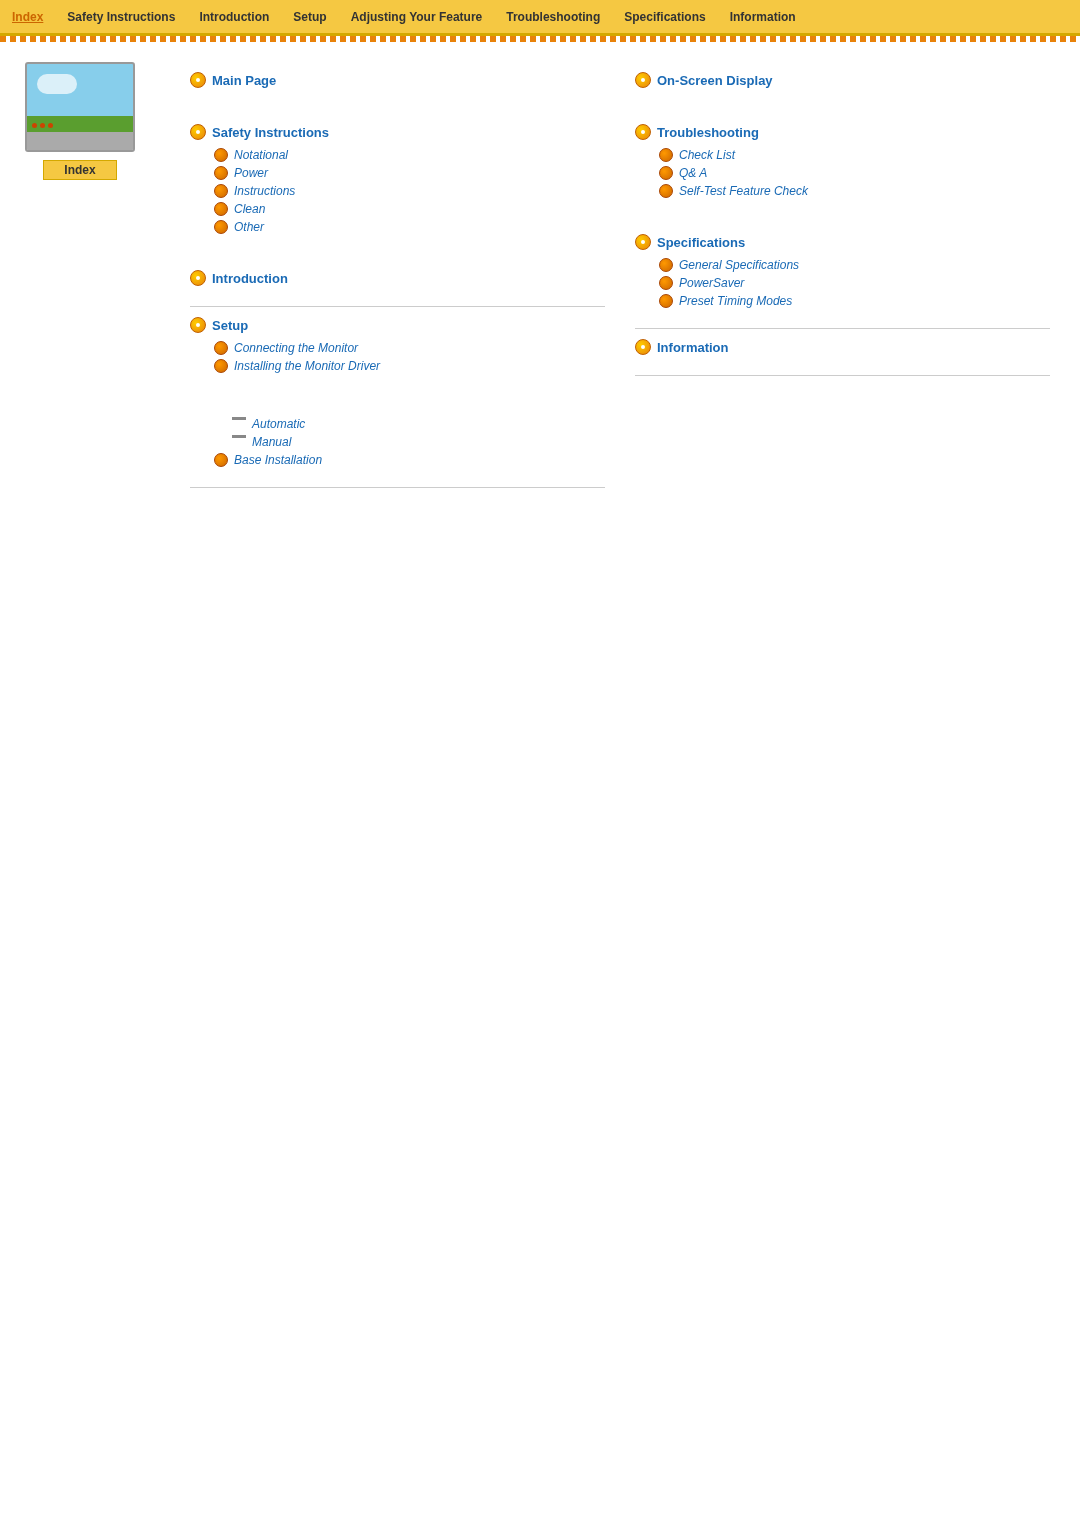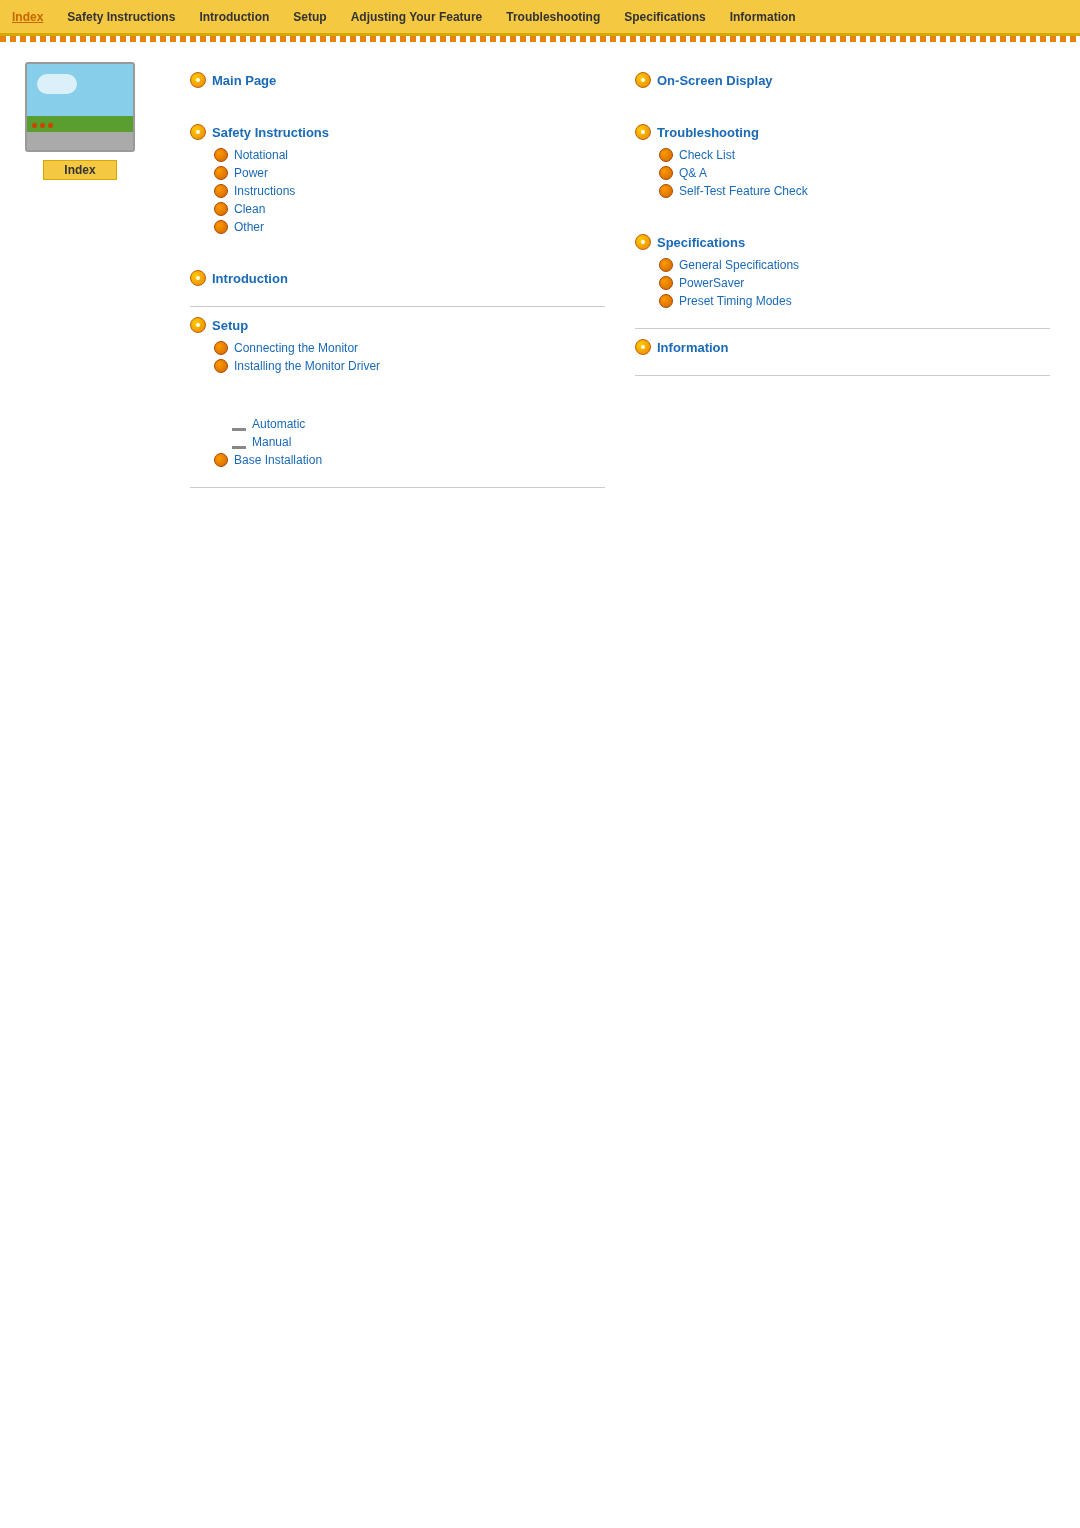--- a/index.html
+++ b/index.html
@@ -162,23 +162,24 @@
 
     
     .sub-items {
       padding-left: 24px;
       display: flex;
       flex-direction: column;
       gap: 4px;
     }
     .sub-item {
       display: flex;
-      align-items: flex-end;
+      align-items: flex-start;
       gap: 6px;
       cursor: pointer;
+      font-style: italic;
     }
     .sub-item .icon-small {
       width: 14px;
       height: 14px;
       background: radial-gradient(circle at 35% 35%, #ff9900, #cc6600);
       border-radius: 50%;
       border: 1px solid #aa4400;
       flex-shrink: 0;
     }
     .sub-item .icon-dash {

